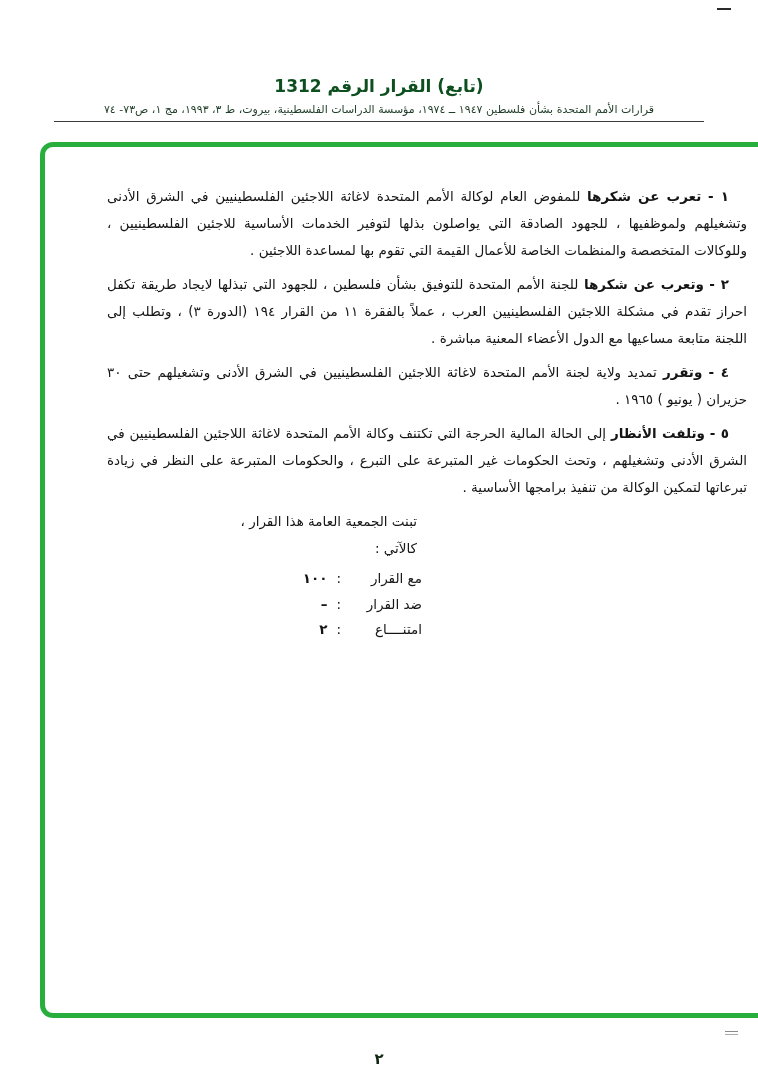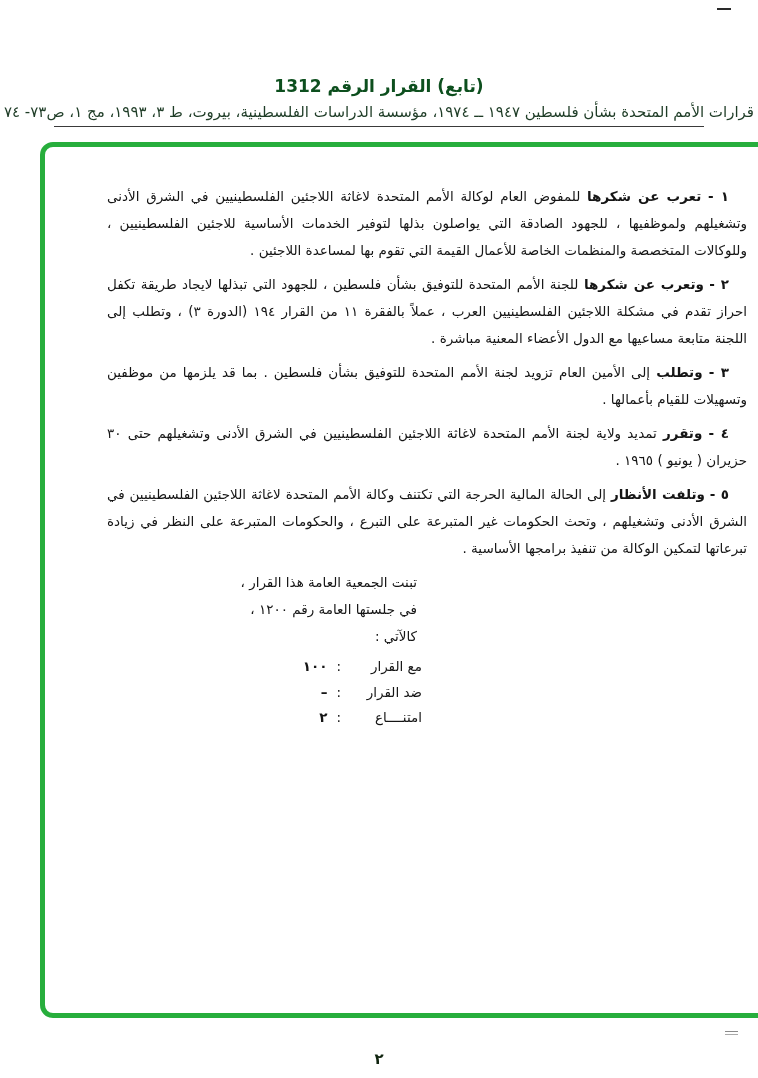--- a/index.html
+++ b/index.html
@@ -38,21 +38,21 @@
   }
   .doc-title{
     color:var(--title-color);
     font-weight:bold;
     font-size:17px;
     letter-spacing:0.5px;
   }
   .doc-citation{
     margin-top:7px;
     color:var(--citation-color);
-    font-size:15px;
+    font-size:11px;
   }
   .header-rule{
     margin:5px auto 0 auto;
     width:650px;height:1px;
     background:#3a3a3a;
   }
   .green-box{
     position:absolute;
     left:40px;top:142px;
     width:758px;height:876px;
@@ -127,41 +127,35 @@
       <span class="para-lead">تعرب عن شكرها</span>
       <span class="para-text">للمفوض العام لوكالة الأمم المتحدة لاغاثة اللاجئين الفلسطينيين في الشرق الأدنى وتشغيلهم ولموظفيها ، للجهود الصادقة التي يواصلون بذلها لتوفير الخدمات الأساسية للاجئين الفلسطينيين ، وللوكالات المتخصصة والمنظمات الخاصة للأعمال القيمة التي تقوم بها لمساعدة اللاجئين .</span>
     </p>
 
     <p class="para">
       <span class="para-num">٢ -</span>
       <span class="para-lead">وتعرب عن شكرها</span>
       <span class="para-text">للجنة الأمم المتحدة للتوفيق بشأن فلسطين ، للجهود التي تبذلها لايجاد طريقة تكفل احراز تقدم في مشكلة اللاجئين الفلسطينيين العرب ، عملاً بالفقرة ١١ من القرار ١٩٤ (الدورة ٣) ، وتطلب إلى اللجنة متابعة مساعيها مع الدول الأعضاء المعنية مباشرة .</span>
     </p>
 
-    <p class="para">
-      <span class="para-num">٣ -</span>
-      <span class="para-lead">وتطلب</span>
-      <span class="para-text">إلى الأمين العام تزويد لجنة الأمم المتحدة للتوفيق بشأن فلسطين . بما قد يلزمها من موظفين وتسهيلات للقيام بأعمالها .</span>
-    </p>
 
     <p class="para">
       <span class="para-num">٤ -</span>
       <span class="para-lead">وتقرر</span>
       <span class="para-text">تمديد ولاية لجنة الأمم المتحدة لاغاثة اللاجئين الفلسطينيين في الشرق الأدنى وتشغيلهم حتى ٣٠ حزيران ( يونيو ) ١٩٦٥ .</span>
     </p>
 
     <p class="para">
       <span class="para-num">٥ -</span>
       <span class="para-lead">وتلفت الأنظار</span>
       <span class="para-text">إلى الحالة المالية الحرجة التي تكتنف وكالة الأمم المتحدة لاغاثة اللاجئين الفلسطينيين في الشرق الأدنى وتشغيلهم ، وتحث الحكومات غير المتبرعة على التبرع ، والحكومات المتبرعة على النظر في زيادة تبرعاتها لتمكين الوكالة من تنفيذ برامجها الأساسية .</span>
     </p>
 
     <div class="adoption">
       <div class="adoption-line">تبنت الجمعية العامة هذا القرار ،</div>
-      <div class="adoption-line">في جلستها العامة رقم ١٢٠٠ ،</div>
       <div class="adoption-line">كالآتي :</div>
     </div>
 
     <div class="votes">
       <div class="vote-row">
         <span class="vote-label">مع القرار</span>
         <span class="vote-sep">:</span>
         <span class="vote-value">١٠٠</span>
       </div>
       <div class="vote-row">

